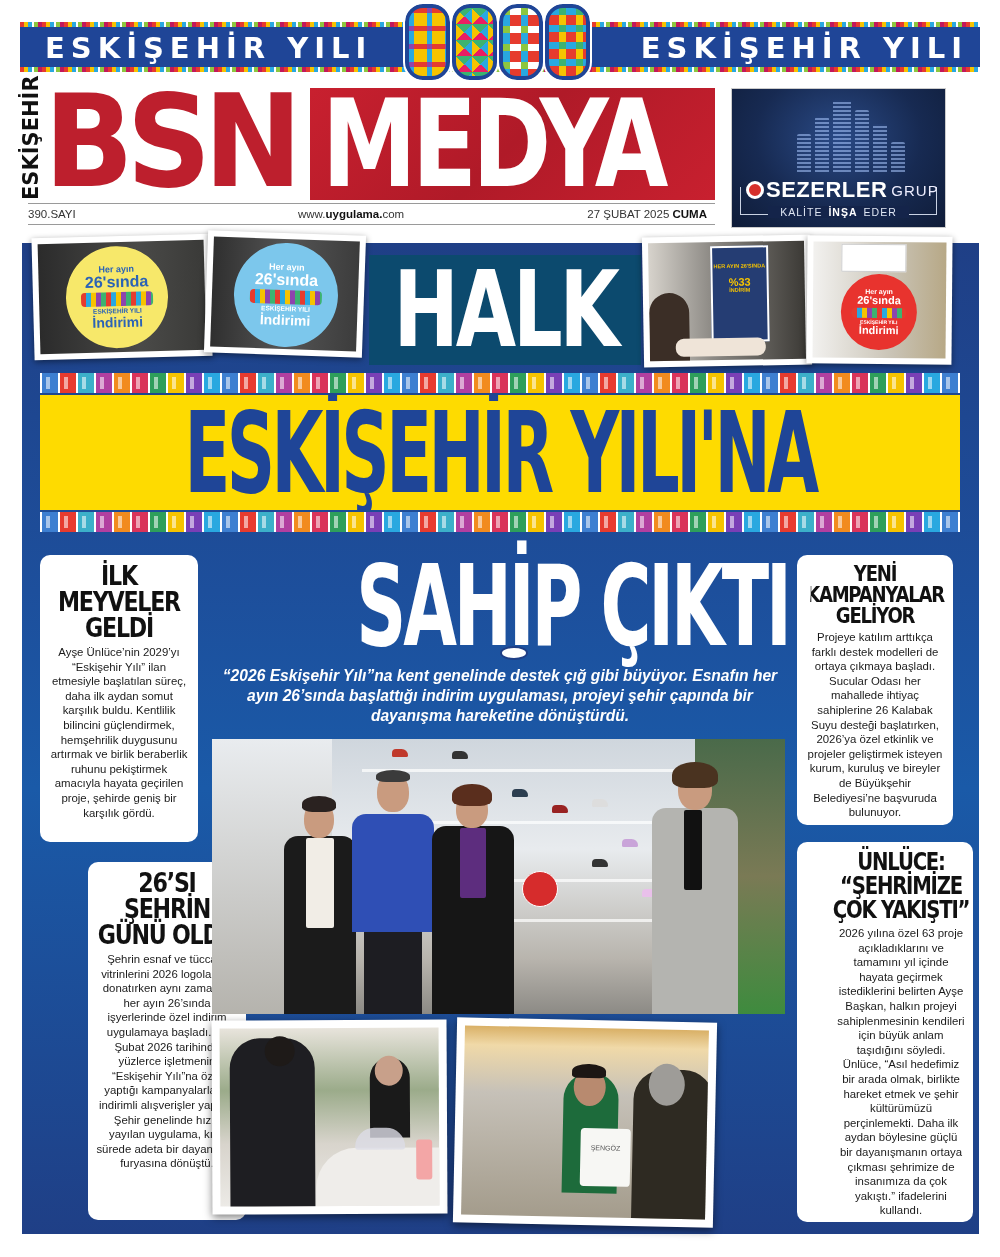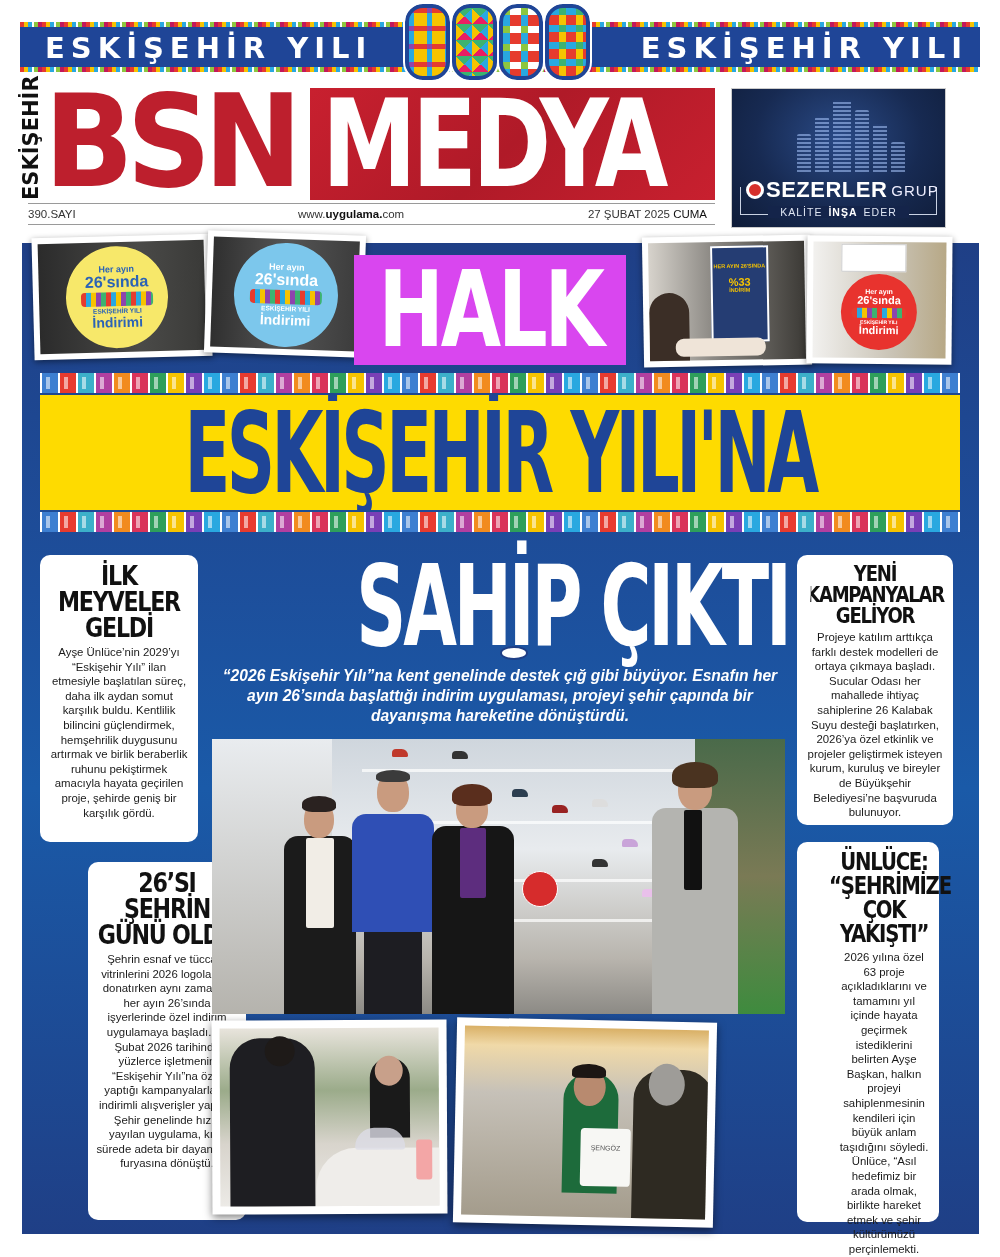--- a/index.html
+++ b/index.html
@@ -72,21 +72,21 @@
     }
     .dateline {
       position: absolute; left: 28px; top: 203px; width: 687px; height: 22px;
       border-top: 1px solid #9a9a9a; border-bottom: 1px solid #9a9a9a;
       font-size: 11.5px; color: #333; line-height: 20px;
     }
     .dateline .issue { position: absolute; left: 0; }
     .dateline .site { position: absolute; left: 270px; }
     .dateline .site b { font-weight: 700; color: #111; }
     .dateline .date { position: absolute; right: 8px; }
-    .dateline .date b { font-weight: 400; color: #111; }
+    .dateline .date b { font-weight: 700; color: #111; }
 
     
     .ad {
       position: absolute; left: 731px; top: 88px; width: 215px; height: 140px;
       background: radial-gradient(ellipse at 50% 35%, #2a4a86 0%, #172a52 55%, #0f1c38 100%);
       overflow: hidden; border: 1px solid #ccc;
     }
     .ad .towers { position: absolute; left: 65px; top: 8px; width: 120px; height: 75px; display: flex; align-items: flex-end; gap: 4px; }
     .ad .tower { background: repeating-linear-gradient(0deg, rgba(170,200,255,0.55) 0 2px, rgba(40,70,130,0.2) 2px 4px); width: 14px; border-radius: 2px 2px 0 0; }
     .ad .brand {
@@ -127,22 +127,22 @@
     .sticker .gun { font-size: 16px; font-weight: 900; }
     .sticker .mini-logo {
       width: 70%; height: 14px; margin: 2px 0;
       background: repeating-linear-gradient(90deg, #e63b2e 0 5px, #29a8e0 5px 10px, #f6c300 10px 15px, #8e44ad 15px 20px, #3cb371 20px 25px);
       border-radius: 4px;
     }
     .sticker .yil { font-size: 6.5px; }
     .sticker .ind { font-size: 14px; font-weight: 900; }
 
     .halk-box {
-      position: absolute; left: 354px; top: 255px; width: 272px; height: 110px;
-      background: #d946ef;
+      position: absolute; left: 369px; top: 255px; width: 272px; height: 110px;
+      background: #0c4a6e;
       display: flex; align-items: center; justify-content: center;
     }
     .halk {
       font-family: "DejaVu Sans", sans-serif; font-weight: 900; color: #fff;
       font-size: 100px; line-height: 100px; letter-spacing: -4px;
       transform: scaleX(0.78) scaleY(1.05);
     }
 
     
     .tile-strip {
@@ -189,21 +189,21 @@
       transform: scaleX(0.82); transform-origin: center; margin: 0 -20px;
     }
     .side-box .body {
       font-size: 11.4px; line-height: 14.6px; margin-top: 4px; color: #1a1a1a;
     }
     .box-ilk { left: 40px; top: 555px; width: 158px; height: 287px; }
     .box-ilk .title { font-size: 27px; line-height: 26px; }
     .box-26 { left: 40px; top: 862px; width: 158px; height: 358px; margin-left: 48px; }
     .box-26 .title { font-size: 27px; line-height: 26px; }
     .box-yeni { left: 797px; top: 555px; width: 156px; height: 270px; }
-    .box-unluce { left: 797px; top: 842px; width: 142px; height: 380px; padding-left: 40px; }
+    .box-unluce { left: 797px; top: 842px; width: 176px; height: 380px; padding-left: 40px; }
     .box-unluce .title { font-size: 24px; line-height: 24px; }
 
     .sahip {
       position: absolute; left: 215px; top: 550px; width: 570px; height: 112px;
       text-align: center; overflow: visible;
     }
     .sahip span {
       display: inline-block; font-family: "DejaVu Sans", sans-serif; font-weight: 900;
       color: #fff; font-size: 112px; line-height: 112px; letter-spacing: -5px;
       transform: scaleX(0.62); transform-origin: center; white-space: nowrap;

